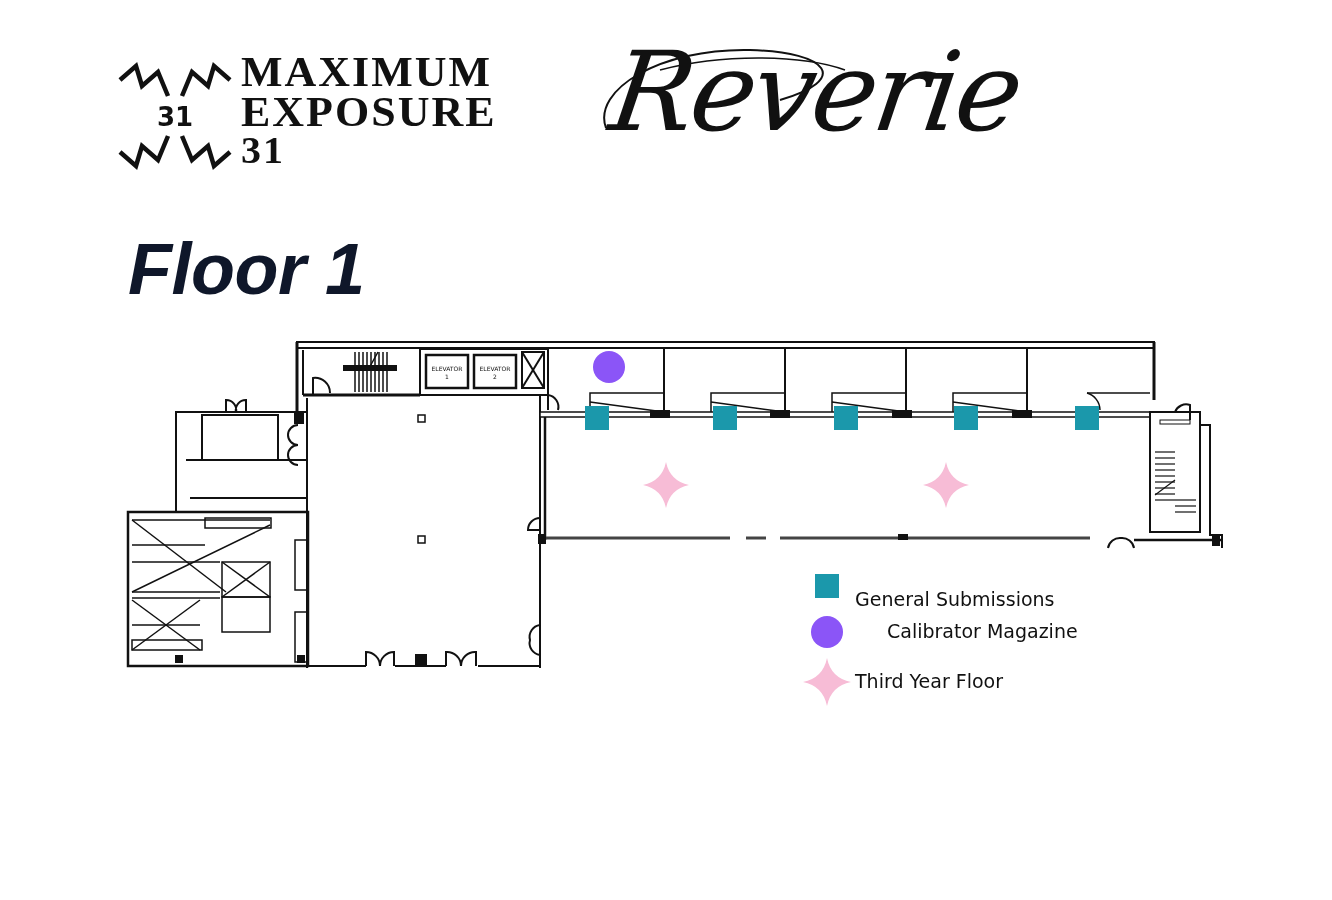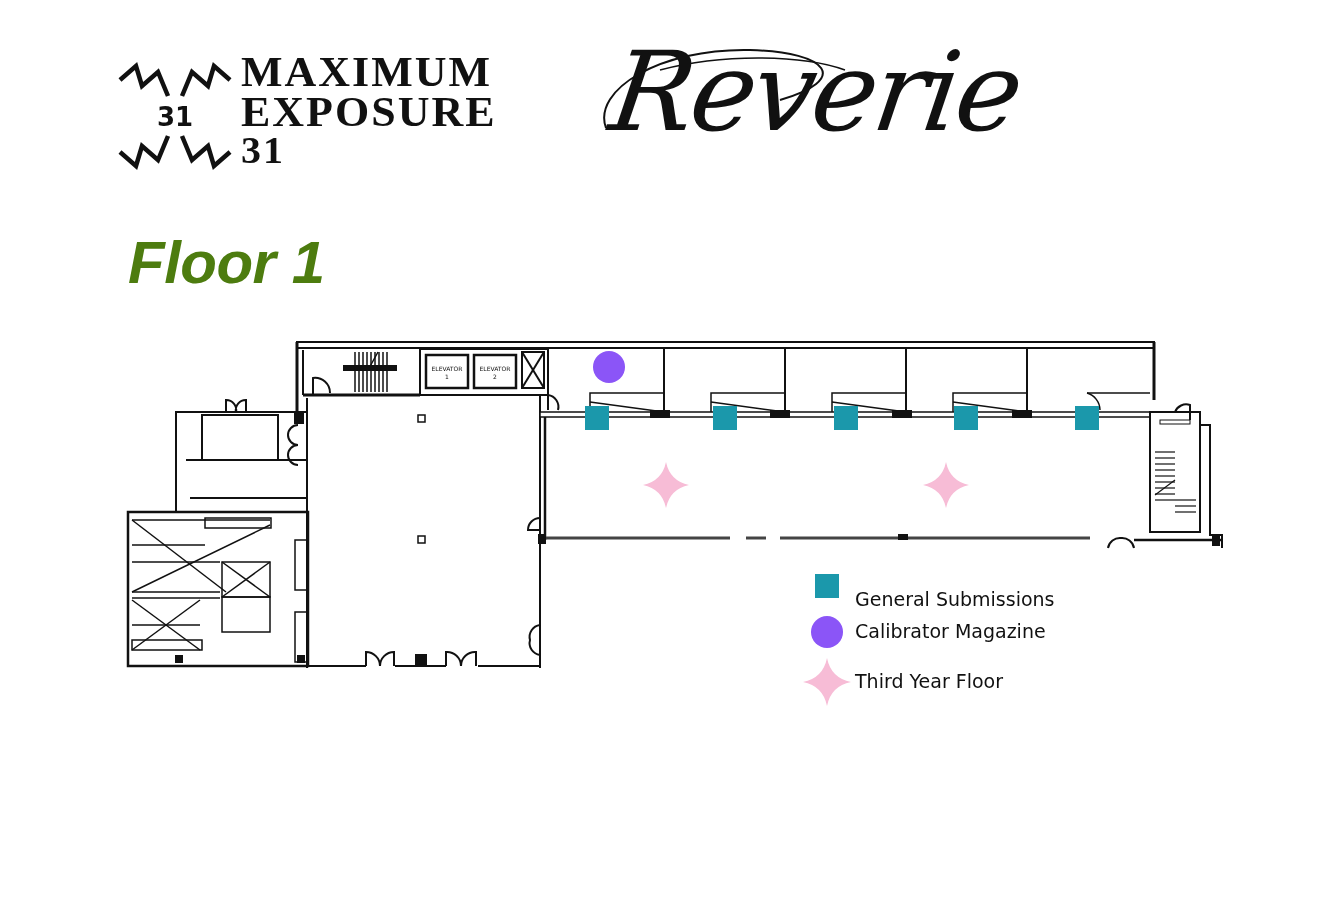--- a/index.html
+++ b/index.html
@@ -4,21 +4,21 @@
 <style>
   html, body { margin: 0; padding: 0; background: #ffffff; }
   body { width: 1332px; height: 900px; position: relative; overflow: hidden; font-family: "Liberation Sans", sans-serif; color: #111; }
   .logo-mark { position: absolute; left: 116px; top: 58px; width: 118px; height: 116px; }
   .logo-text { position: absolute; left: 241px; top: 52px; font-family: Liberation Serif, serif; font-weight: normal; color: #111; line-height: 1; }
   .logo-line { display: block; font-size: 44px; letter-spacing: 2px; height: 40px; transform: scaleY(0.95); transform-origin: top left; font-weight: bold; -webkit-text-stroke: 0px; }
   .logo-line.l2 { margin-top: 0px; }
   .logo-line.l3 { margin-top: 0px; font-size: 40px; }
   .reverie { position: absolute; left: 600px; top: 40px; width: 345px; height: 140px; }
   .reverie-text { position: absolute; left: 612px; top: 28px; font-family: "DejaVu Serif", serif; font-style: italic; font-size: 110px; color: #111; letter-spacing: -3px; transform: skewX(-8deg); }
-  .floor-title { position: absolute; left: 128px; top: 228px; font-family: "Liberation Sans", sans-serif; font-weight: bold; font-style: italic; font-size: 60px; color: #4d7c0f; letter-spacing: -0.5px; }
+  .floor-title { position: absolute; left: 128px; top: 228px; font-family: "Liberation Sans", sans-serif; font-weight: bold; font-style: italic; font-size: 72px; color: #0f172a; letter-spacing: -0.5px; }
   .plan { position: absolute; left: 0; top: 0; width: 1332px; height: 900px; }
   .legend { position: absolute; left: 800px; top: 568px; }
   .legend-item { position: absolute; left: 0; height: 40px; display: flex; align-items: center; white-space: nowrap; }
   .legend-label { position: absolute; left: 55px; font-family: "DejaVu Sans", sans-serif; font-size: 19px; color: #111; white-space: nowrap; }
   .lg-sym { position: absolute; }
 </style>
 </head>
 <body>
 
 <svg class="logo-mark" viewBox="0 0 118 116">
@@ -203,21 +203,21 @@
   <div class="legend-item" style="top:0px;">
     <svg class="lg-sym" style="left:15px;top:6px;" width="24" height="24">
         <rect x="0" y="0" width="24" height="24" fill="#1b98ab"></rect>
       </svg>
     <span class="legend-label" style="top:20px;">General Submissions</span>
   </div>
   <div class="legend-item" style="top:46px;">
     <svg class="lg-sym" style="left:11px;top:2px;" width="32" height="32">
         <circle cx="16" cy="16" r="16" fill="#8b55f7"></circle>
       </svg>
-    <span class="legend-label" style="top:6px;">Calibrator Magazine</span>
+    <span class="legend-label" style="top:6px;margin-left:32px;">Calibrator Magazine</span>
   </div>
   <div class="legend-item" style="top:94px;">
     <svg class="lg-sym" style="left:3px;top:-4px;" width="48" height="48">
         <path d="M24,0 Q28,20 48,24 Q28,28 24,48 Q20,28 0,24 Q20,20 24,0 Z" fill="#f7bcd6"></path>
       </svg>
     <span class="legend-label" style="top:8px;">Third Year Floor</span>
   </div>
 </div>
 
 </body></html>

